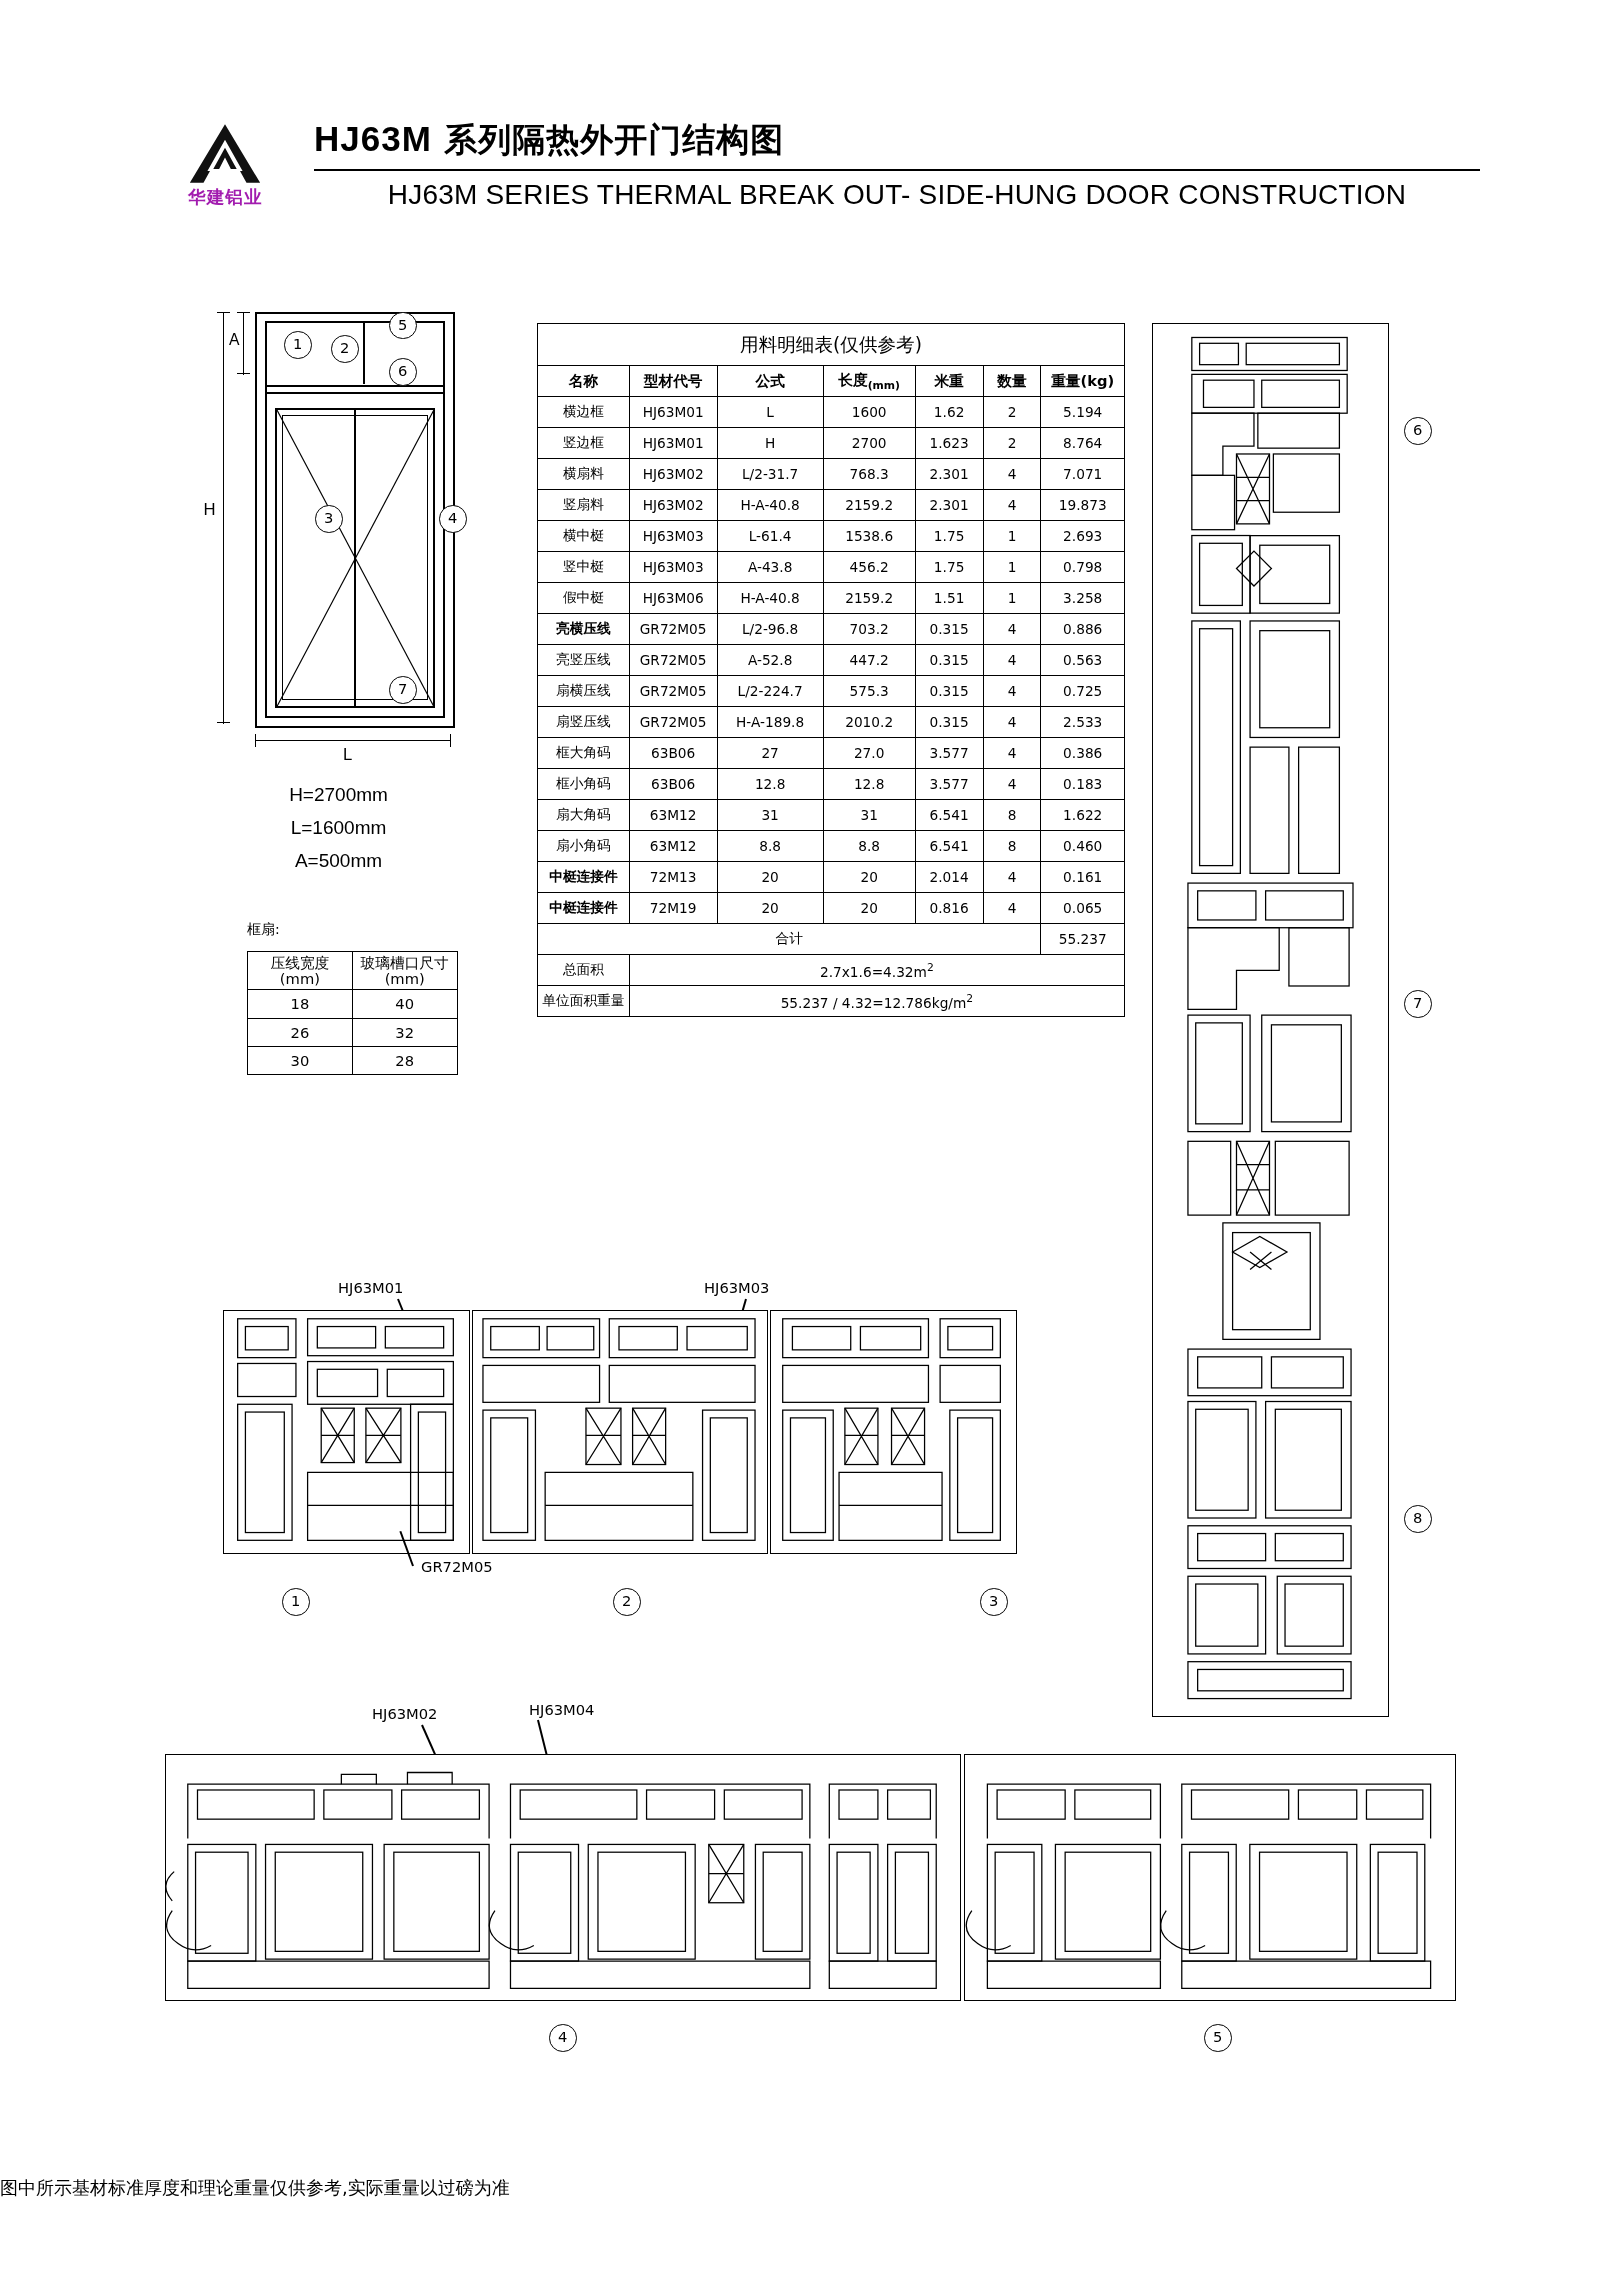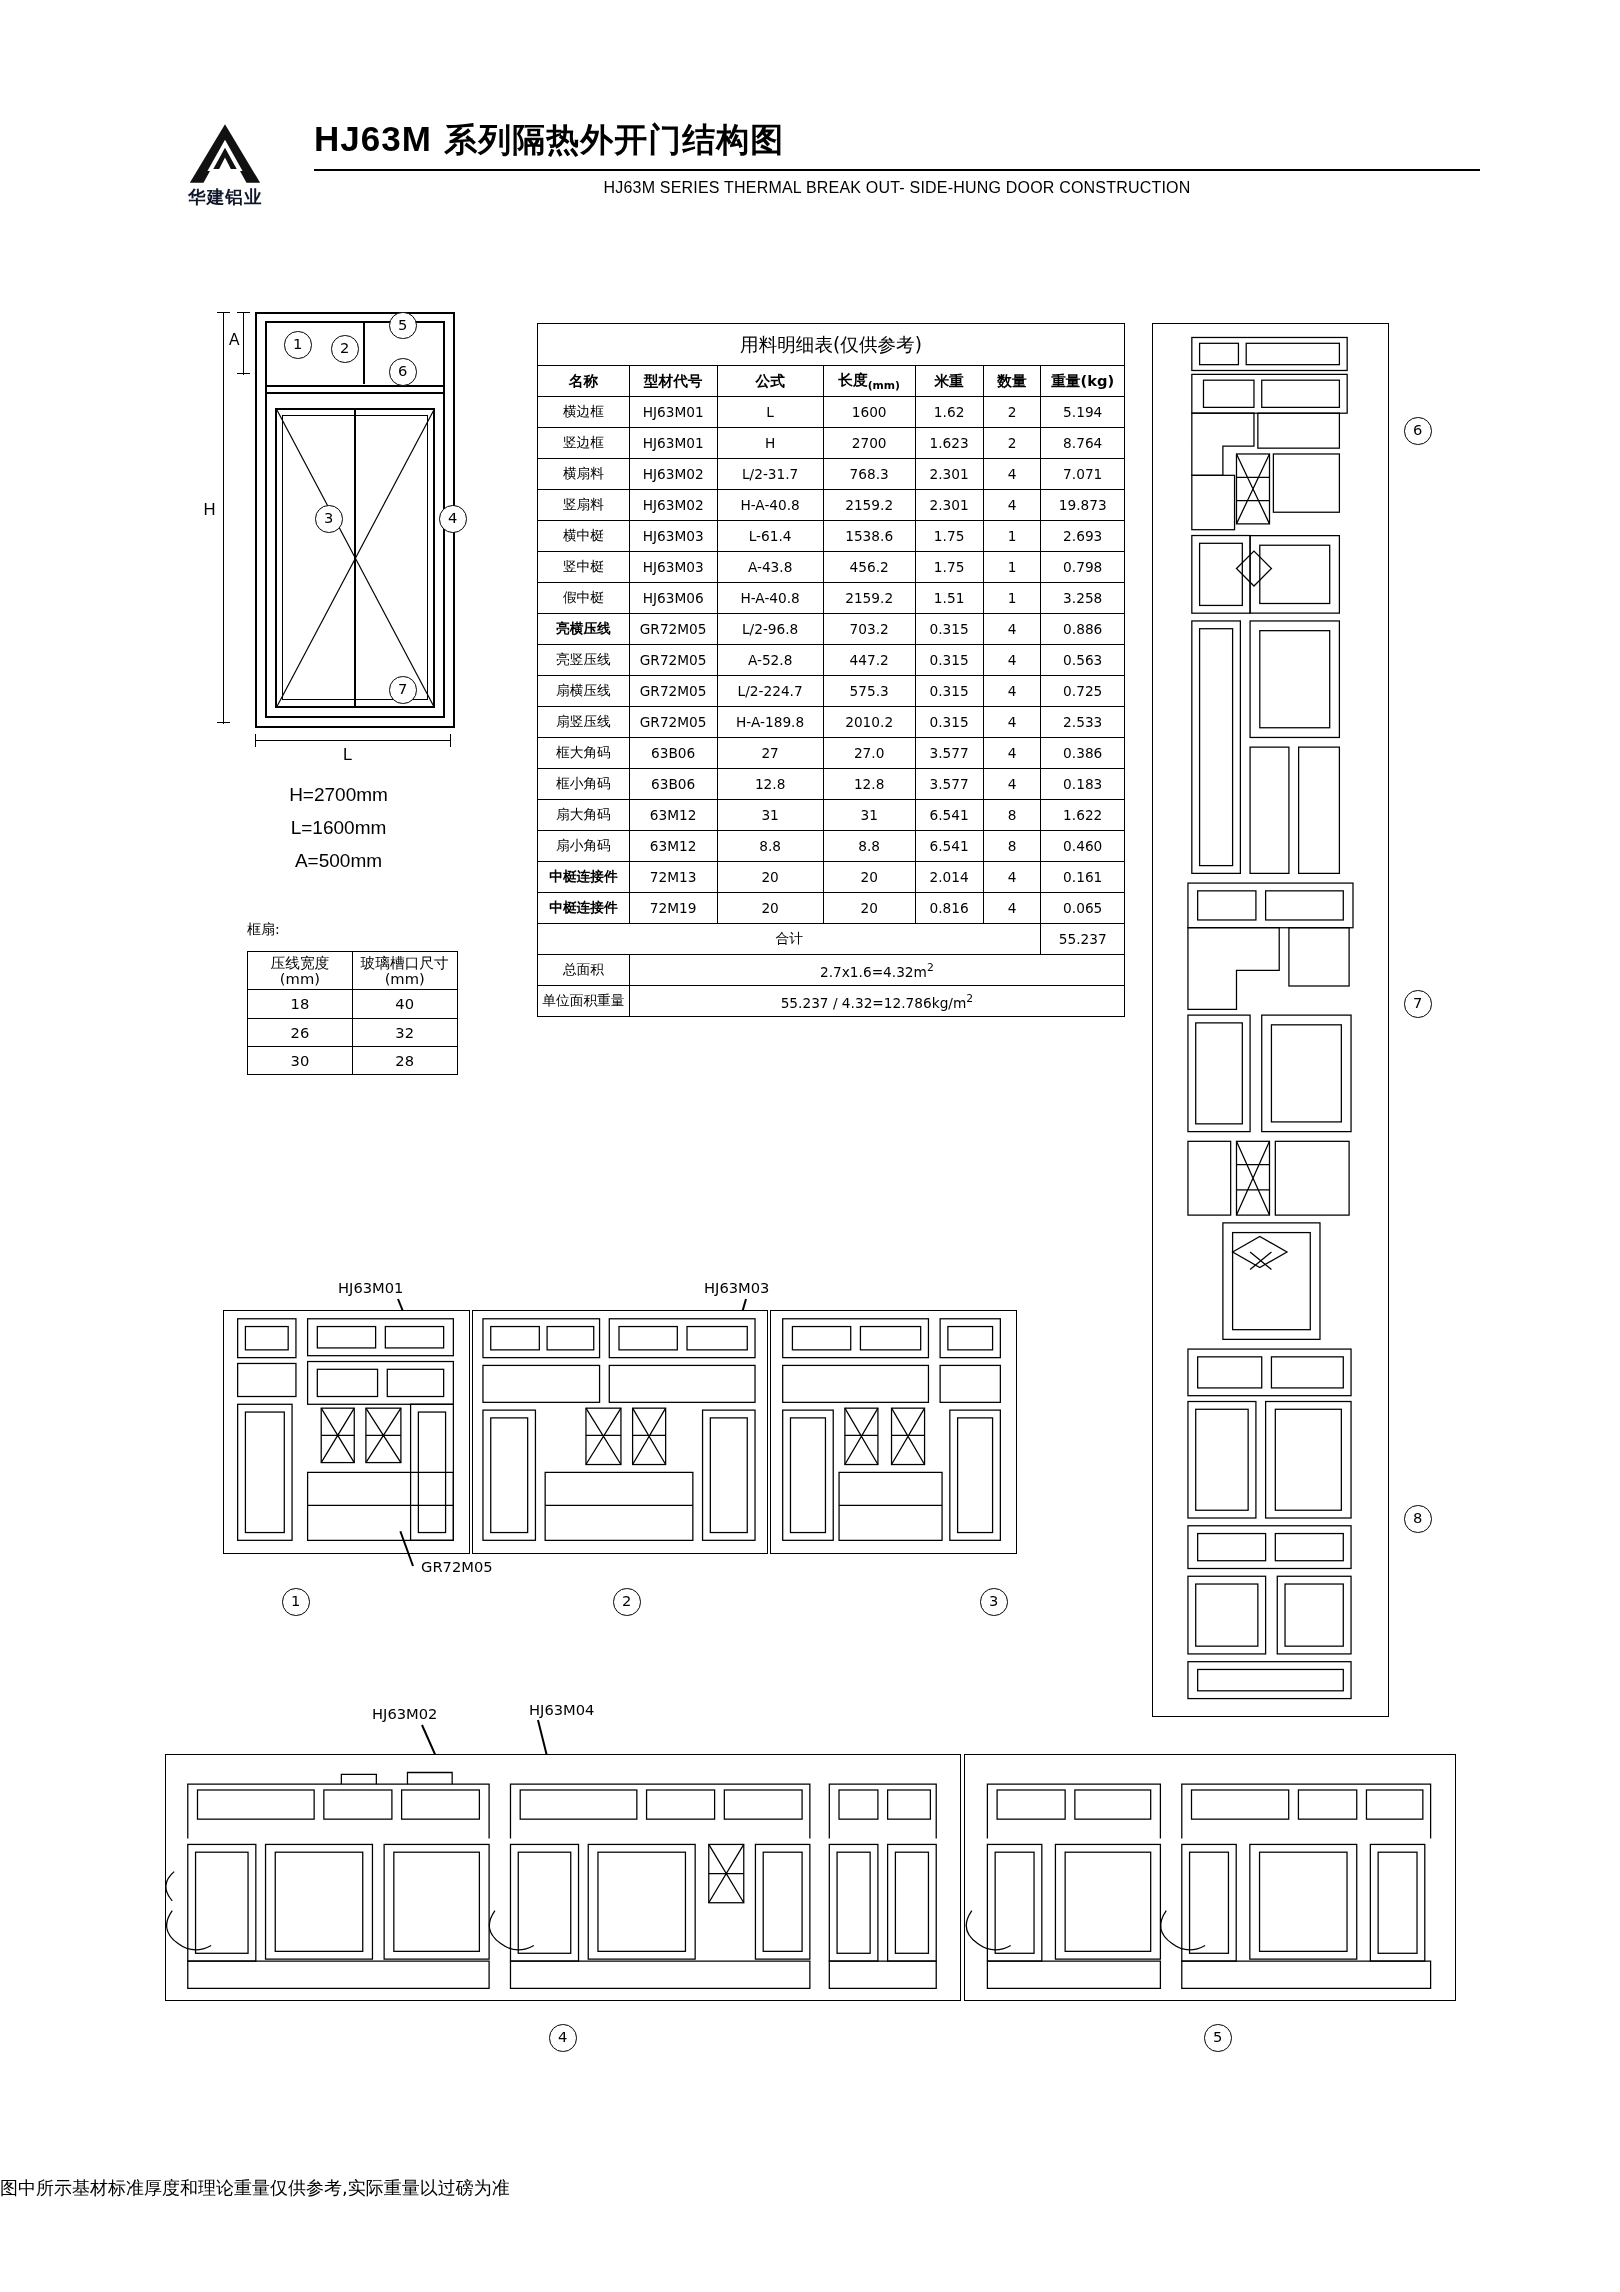--- a/index.html
+++ b/index.html
@@ -40,21 +40,21 @@
     width: 82px; height: 63px;
   }
   .logo-text {
     position: absolute;
     left: 0px; top: 63px;
     width: 137px;
     text-align: center;
     font-size: 17.6px;
     font-weight: bold;
     letter-spacing: 1px;
-    color: #0f172a;
+    color: #a21caf;
     font-family: "DejaVu Sans", sans-serif;
   }
   .title-cn {
     position: absolute;
     left: 167px; top: 0px;
     font-size: 33px;
     font-weight: bold;
     letter-spacing: 1px;
     white-space: nowrap;
     font-family: "DejaVu Sans", sans-serif;
@@ -68,21 +68,21 @@
     left: 167px; top: 51px;
     width: 1166px;
     height: 2px;
     background: #000;
   }
   .title-en {
     position: absolute;
     left: 167px; top: 61px;
     width: 1166px;
     text-align: center;
-    font-size: 16px;
+    font-size: 28px;
     letter-spacing: 0.2px;
     white-space: nowrap;
   }
 
   
   .elev-wrap {
     position: absolute;
     left: 186px; top: 294px;
     width: 323px; height: 480px;
   }

